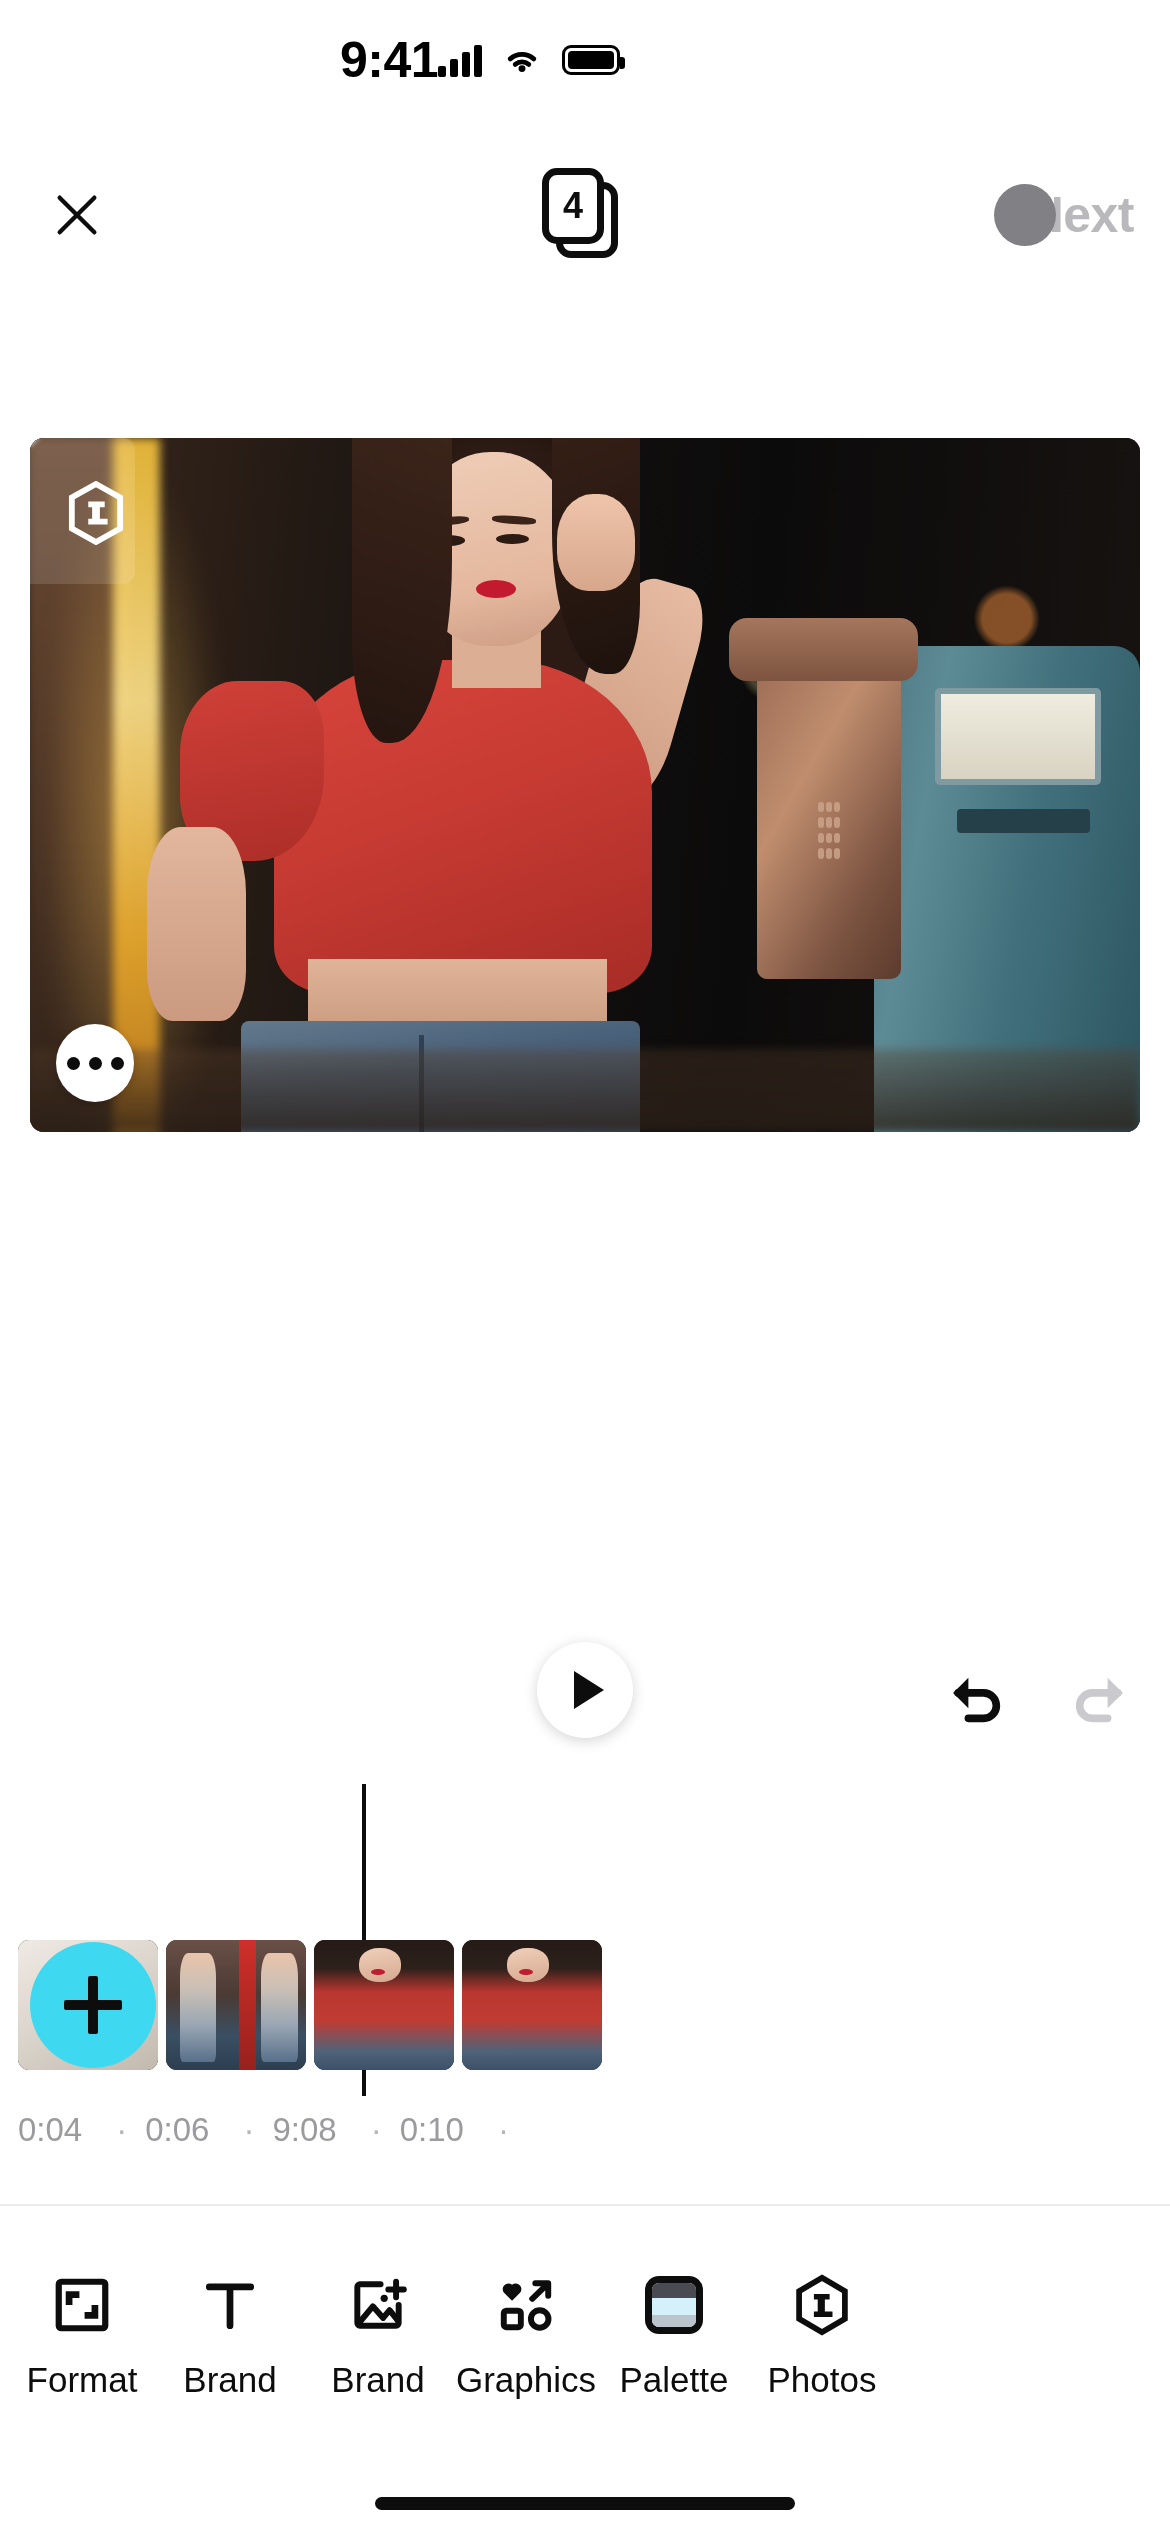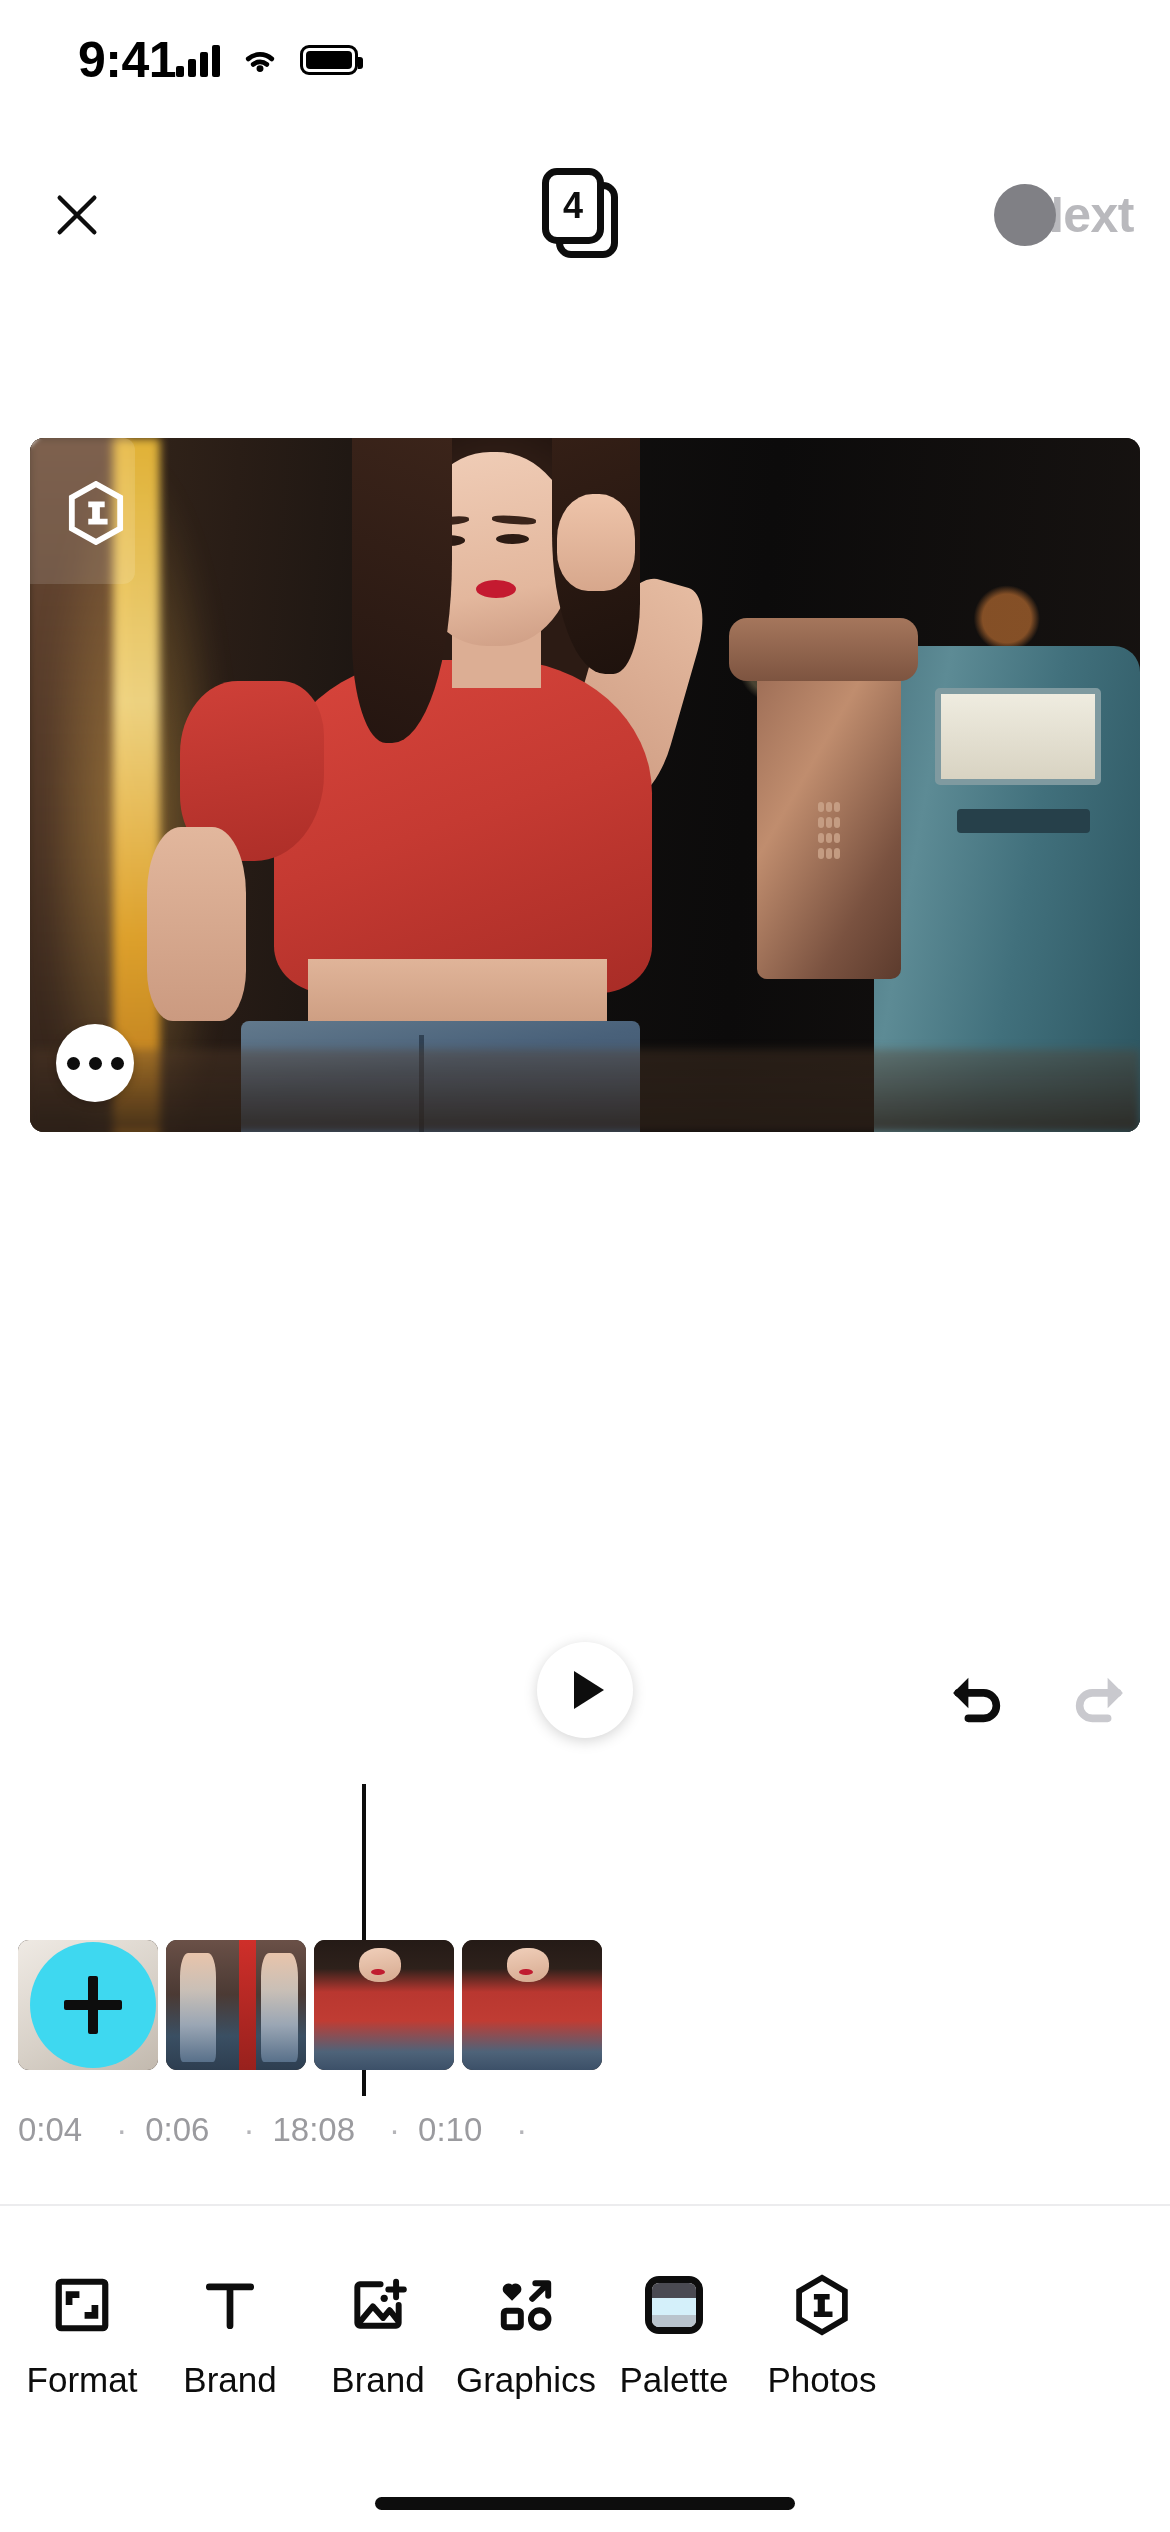--- a/index.html
+++ b/index.html
@@ -7,21 +7,21 @@
     width:1170px; height:2532px;
     background:#ffffff;
     font-family:"Liberation Sans", sans-serif;
     overflow:hidden;
   }
   .phone { position:relative; width:1170px; height:2532px; background:#fff; }
 
   
   .statusbar {
     position:absolute; top:0; left:0; width:960px; height:105px;
-    display:flex; align-items:center; justify-content:flex-start;
+    display:flex; align-items:center; justify-content:center;
     padding:0 78px;
   }
   .status-time {
     font-size:50px; font-weight:700; color:#000;
     letter-spacing:-0.5px; margin-top:14px;
   }
   .status-right { display:flex; align-items:center; gap:18px; margin-top:14px; }
   .sig { display:flex; align-items:flex-end; gap:4px; height:34px; }
   .sig i { display:block; width:8px; background:#000; border-radius:2px; }
   .sig i:nth-child(1){height:11px;} .sig i:nth-child(2){height:18px;}
@@ -482,21 +482,21 @@
 
     <div class="add-btn">
       <div class="plus"></div>
     </div>
 
     <div class="ruler">
       <span class="tick">0:04</span>
       <span class="dot">·</span>
       <span class="tick">0:06</span>
       <span class="dot">·</span>
-      <span class="tick">18:08</span>
+      <span class="tick">9:08</span>
       <span class="dot">·</span>
       <span class="tick">0:10</span>
       <span class="dot">·</span>
     </div>
 
     <div class="tl-divider"></div>
   </div>
 
   <div class="toolbar">
     <div class="tools">

